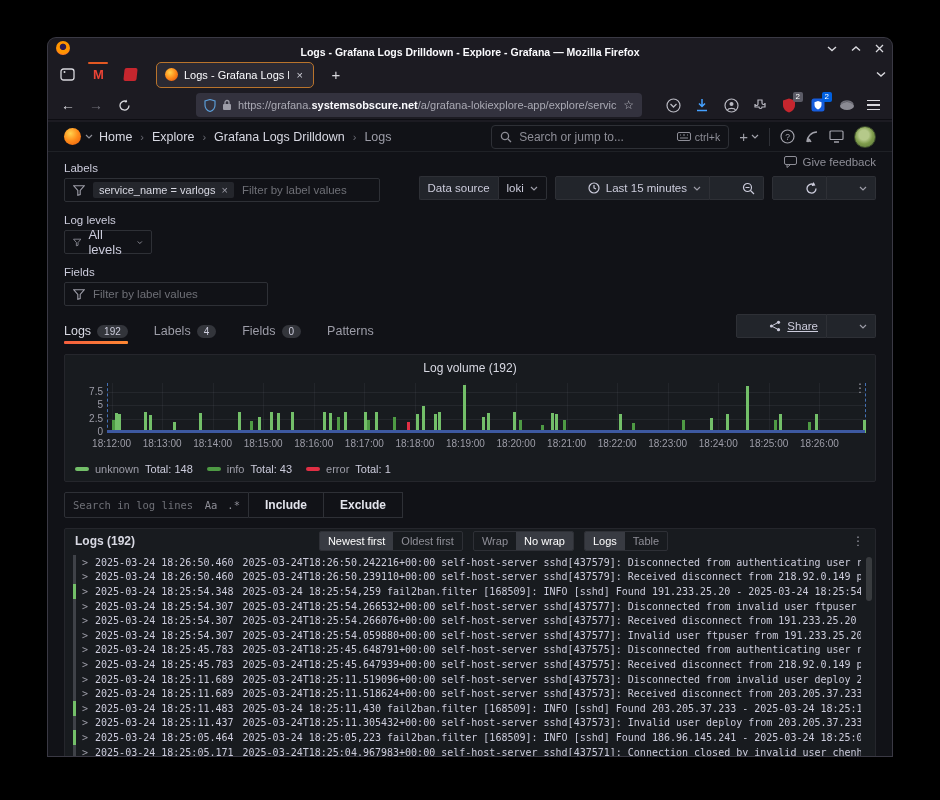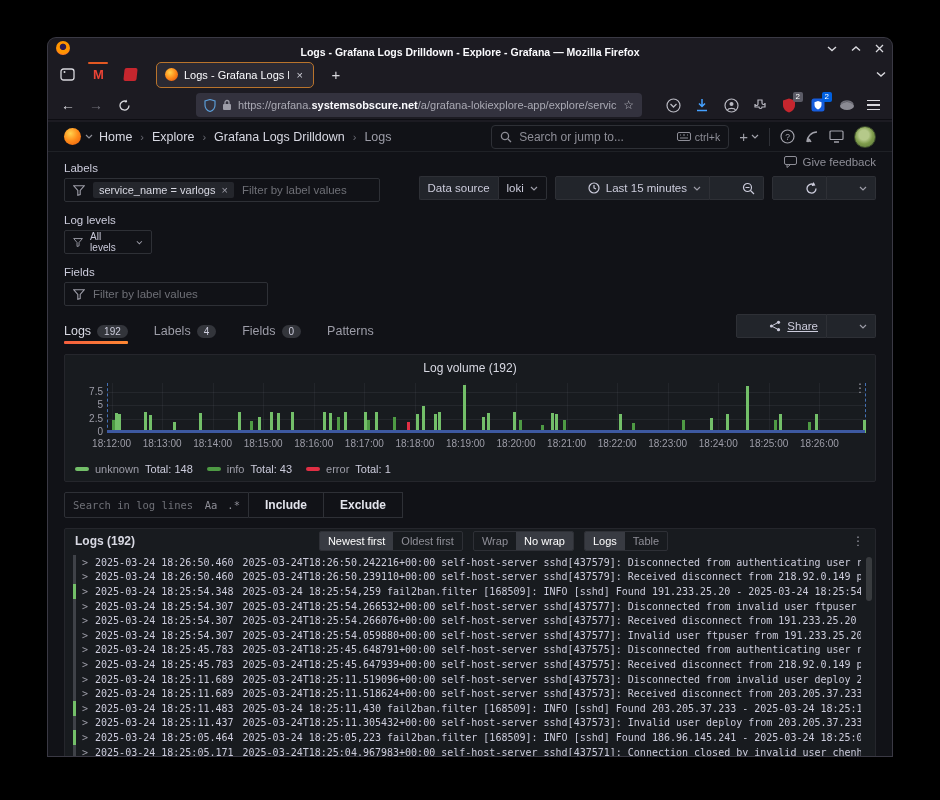--- a/index.html
+++ b/index.html
@@ -71,21 +71,21 @@
   .ds-group { display:flex; align-items:stretch; height:24px; }
   .ds-label { background:#22252b; border:1px solid #2e3036; border-right:none; border-radius:2px 0 0 2px; font-size:11.5px; display:flex; align-items:center; padding:6px 8px; color:#ccccdc; }
   .ds-value { background:#111217; border:1px solid #2e3036; border-radius:0 2px 2px 0; font-size:11.5px; display:flex; align-items:center; gap:6px; padding:0 8px; color:#ccccdc; }
   .btn-dark { height:24px; background:#22252b; border:1px solid #2e3036; border-radius:2px; display:flex; align-items:center; gap:6px; padding:0 8px; font-size:11.5px; color:#ccccdc; }
   .btn-group { display:flex; height:24px; }
   .btn-group .btn-dark { border-radius:0;padding-left:32px; }
   .btn-group .btn-dark:first-child { border-radius:2px 0 0 2px; }
   .btn-group .btn-dark:last-child { border-radius:0 2px 2px 0; border-left:none; }
   .chev { color:#9d9da8; font-size:9px; }
 
-  .levels-dd { width:88px; height:24px; border:1px solid #2e3036; border-radius:2px; display:flex; align-items:center; gap:7px; padding:0 8px; font-size:10px; color:#ccccdc; background:#111217; }
+  .levels-dd { width:88px; height:24px; border:1px solid #2e3036; border-radius:2px; display:flex; align-items:center; gap:7px; padding:0 8px; font-size:13px; color:#ccccdc; background:#111217; }
   .fields-box { width:204px; height:24px; border:1px solid #2e3036; border-radius:2px; display:flex; align-items:center; gap:8px; padding:0 8px; background:#111217; }
 
   .tabs-row { display:flex; align-items:flex-end; gap:26px; margin-top:14px; position:relative; height:24px; }
   .dtab { display:flex; align-items:center; gap:6px; font-size:12.5px; color:#9d9da8; padding-bottom:6px; position:relative; }
   .dtab.active { color:#d8d9e3; }
   .dtab.active::after { content:""; position:absolute; left:0; right:0; bottom:0; height:3px; border-radius:1px; background:linear-gradient(90deg,#f55f3e,#ff8833); }
   .tbadge { background:#33353b; color:#ccccdc; font-size:10px; padding:1px 7px; border-radius:8px; }
   .share-btn { position:absolute; right:0; top:-6px;text-decoration:underline; }
 
   .panel { background:#181b1f; border:1px solid #25262c; border-radius:2px; margin-top:10px; }

